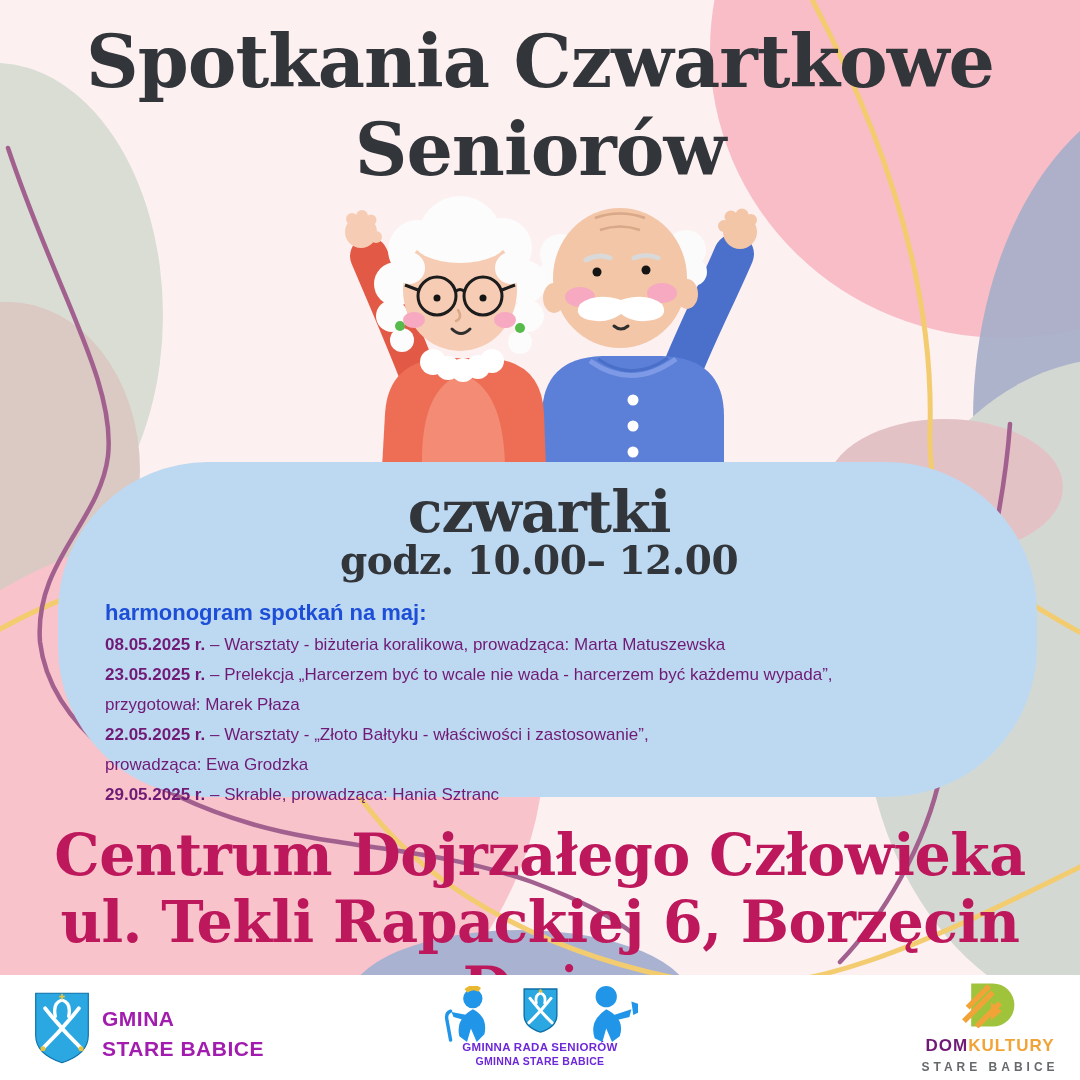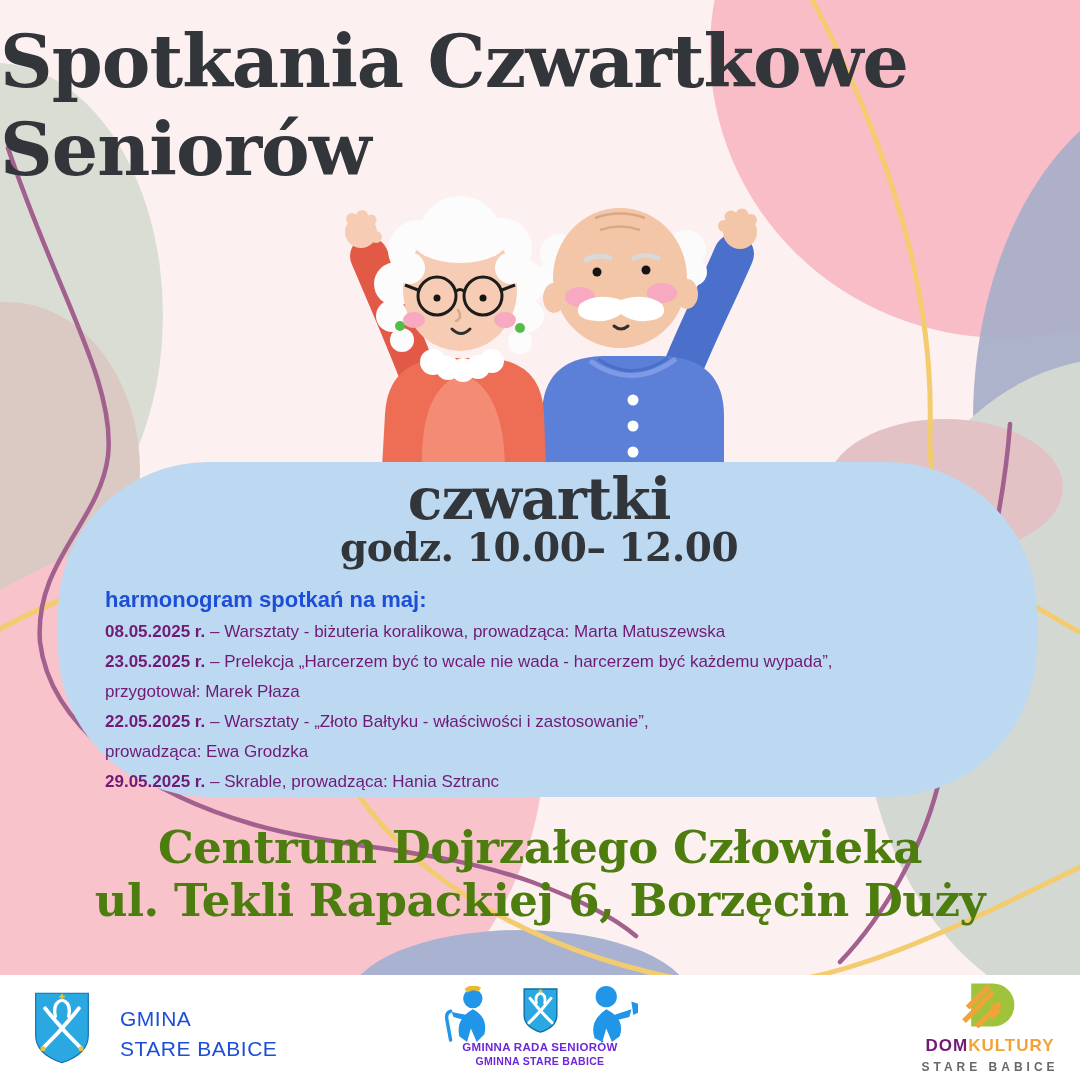--- a/index.html
+++ b/index.html
@@ -1,44 +1,44 @@
 <!DOCTYPE html>
 <html><head>
 <meta charset="utf-8">
 <style>
   html,body{margin:0;padding:0;background:#e9e9e9;}
   .poster{
     position:relative;width:1080px;height:1080px;overflow:hidden;
     background:#fdf0f1;font-family:"Liberation Sans",sans-serif;
   }
   .bg-svg{position:absolute;left:0;top:0;width:1080px;height:1080px;}
-  .title-block{position:absolute;top:18px;left:0;width:1080px;
+  .title-block{position:absolute;top:18px;left:0;width:1080px;text-align:center;
     font-family:"DejaVu Serif",serif;font-weight:700;color:#32363a;
     font-size:73px;line-height:1.2;letter-spacing:-1px;}
   .couple-svg{position:absolute;left:290px;top:176px;width:500px;height:292px;}
   .card{
     position:absolute;left:58px;top:462px;width:979px;height:335px;
     background:#bdd9f1;border-radius:150px;box-sizing:border-box;
-    padding:8px 24px 0 47px;color:#32363a;
+    padding:21px 24px 0 47px;color:#32363a;
   }
   .card-weekday{text-align:center;font-family:"DejaVu Serif",serif;font-weight:700;
     font-size:57px;line-height:1.0;letter-spacing:-1px;margin-right:40px;}
   .card-hours{text-align:center;font-family:"DejaVu Serif",serif;font-weight:700;
     font-size:39px;line-height:1.05;letter-spacing:-0.5px;margin-right:40px;}
   .card-heading{font-weight:700;font-size:22px;color:#1d4ed8;margin-top:19px;margin-bottom:4px;}
   .sched-item{font-size:17px;line-height:30px;color:#701a75;}
   .sched-item .date{font-weight:700;}
   .sched-item .rest{white-space:pre-line;}
   .venue{position:absolute;top:822px;left:0;width:1080px;text-align:center;
-    font-family:"DejaVu Serif",serif;font-weight:700;color:#4d7c0f;
-    font-size:45px;line-height:1.17;letter-spacing:-0.5px;}
+    font-family:"DejaVu Serif",serif;font-weight:700;color:#be185d;
+    font-size:57px;line-height:1.17;letter-spacing:-0.5px;}
   .footer{position:absolute;left:0;top:975px;width:1080px;height:105px;background:#ffffff;}
   .logo-svg{position:absolute;}
-  .gmina-text{position:absolute;left:120px;top:1004px;font-weight:400;font-size:21px;
-    color:#1d4ed8;line-height:30px;letter-spacing:0.5px;}
+  .gmina-text{position:absolute;left:102px;top:1004px;font-weight:700;font-size:21px;
+    color:#a21caf;line-height:30px;letter-spacing:0.5px;}
   .rada-text{position:absolute;left:390px;top:1041px;width:300px;text-align:center;
     font-weight:700;color:#6d28d9;}
   .rada-text .l1{font-size:11.5px;letter-spacing:0.3px;}
   .rada-text .l2{font-size:10.5px;letter-spacing:0.3px;margin-top:2px;}
   .dk-text{position:absolute;left:880px;top:1036px;width:220px;text-align:center;font-weight:700;}
   .dk-line1{font-size:17px;letter-spacing:1px;}
   .dk-green{color:#701a75;margin-right:0;}
   .dk-orange{color:#f2a338;}
   .dk-line2{font-size:12px;letter-spacing:4px;color:#66696b;margin-top:4px;}
 </style>

